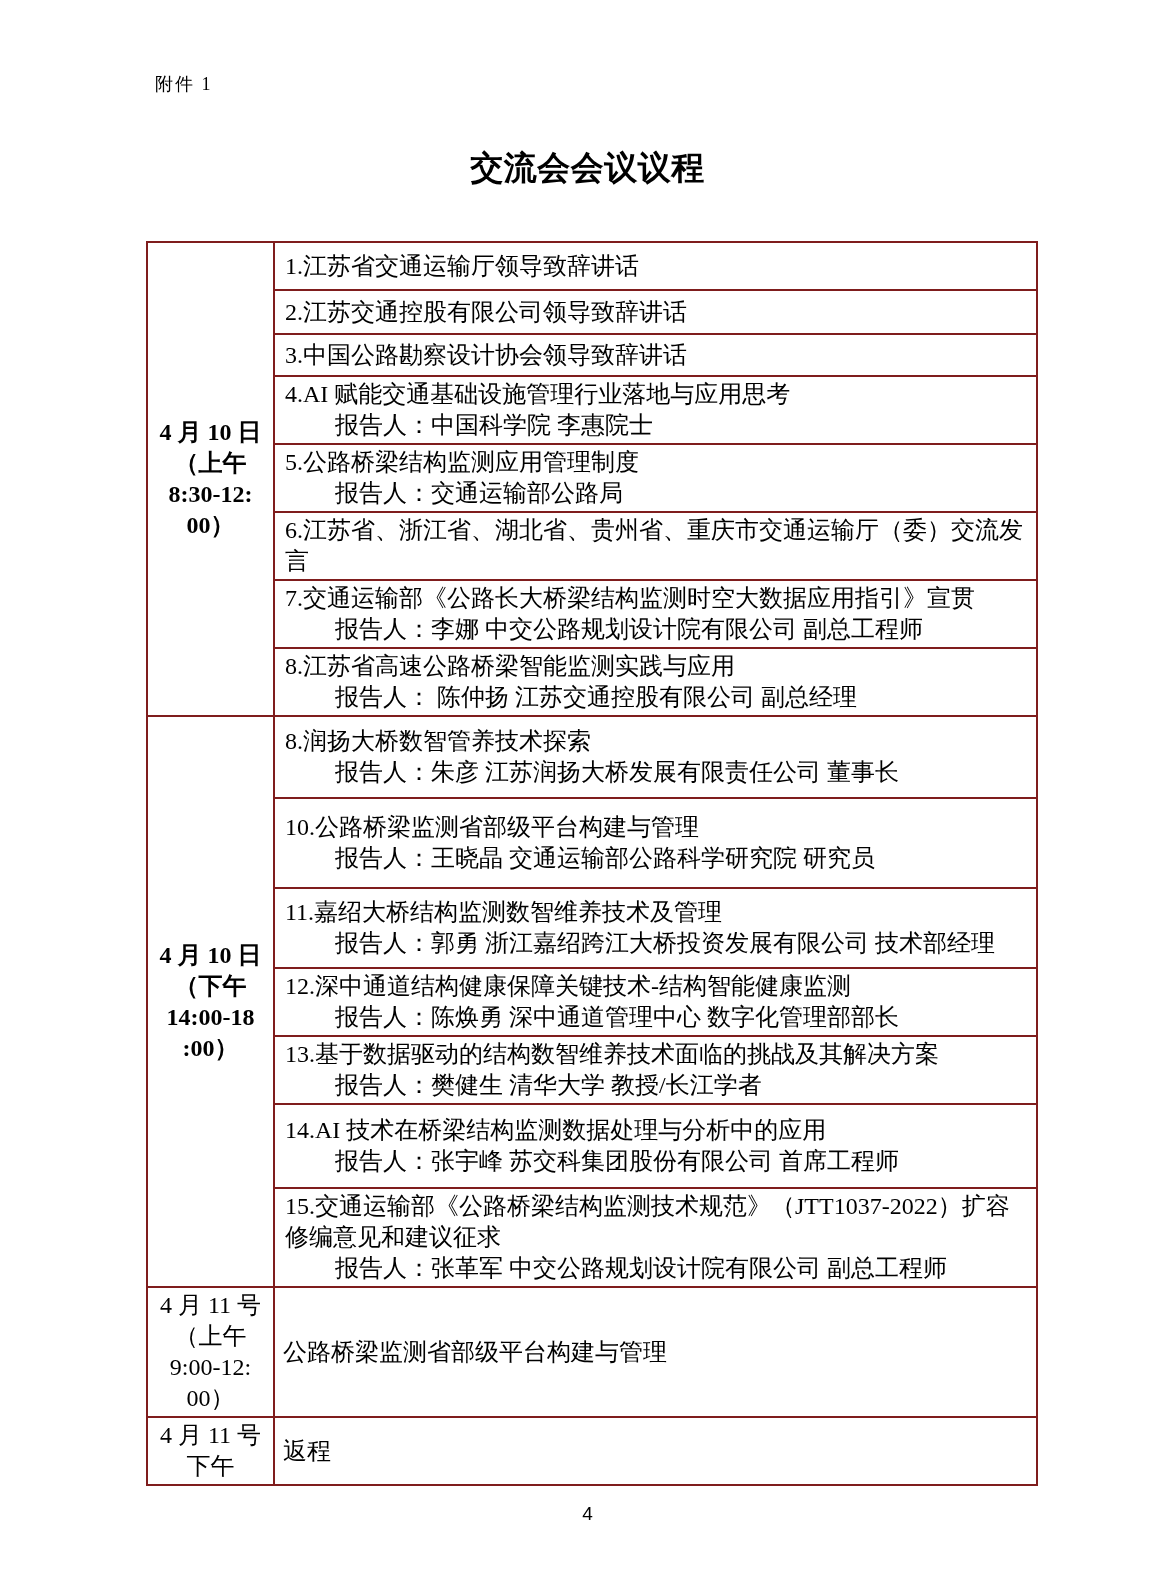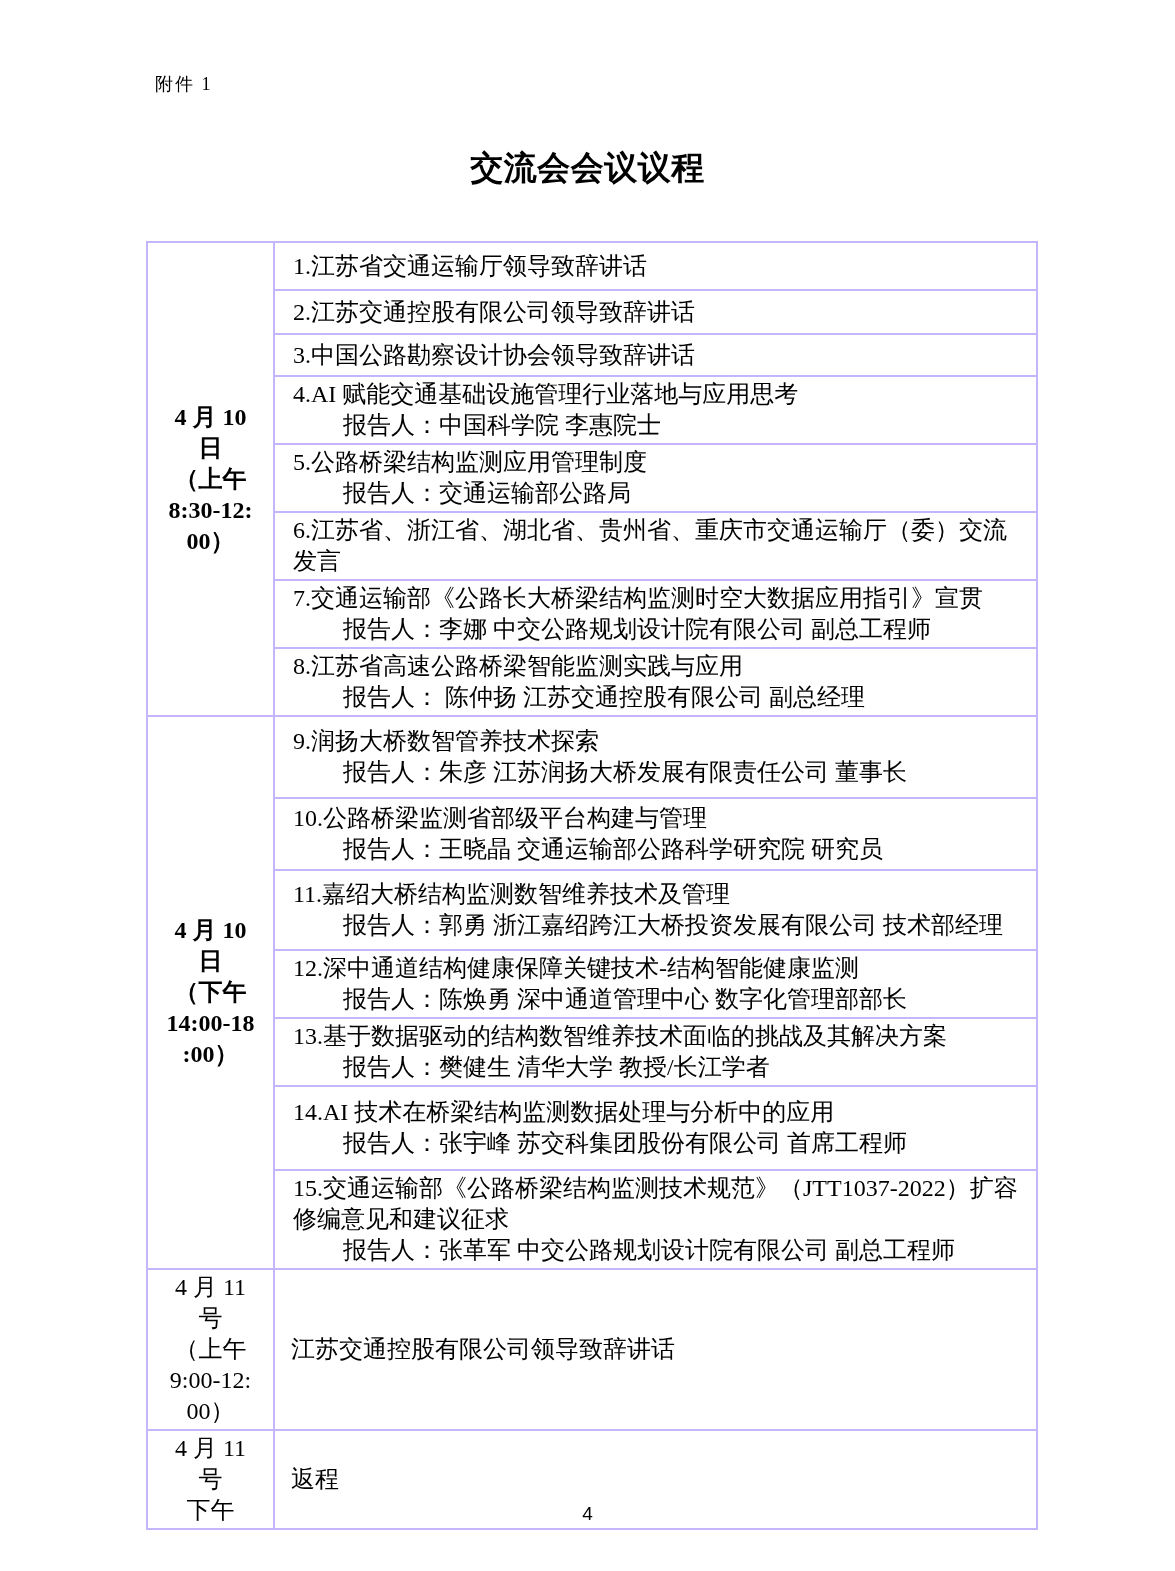--- a/index.html
+++ b/index.html
@@ -15,25 +15,25 @@
   .doc-title{
     position:absolute;top:141px;left:0;width:100%;
     text-align:center;font-weight:bold;font-size:33px;
     line-height:54px;letter-spacing:0.5px;
   }
   table.agenda{
     position:absolute;left:146px;top:241px;width:892px;
     border-collapse:collapse;table-layout:fixed;
   }
   table.agenda td{
-    border:2px solid #c4b5fd;
+    border:2px solid #7f1d1d;
     vertical-align:middle;
     font-size:24px;
     line-height:31px;
-    padding:2px 16px;
+    padding:2px 8px;
     overflow:hidden;
   }
   td.time-cell{
     width:127px;text-align:center;
     white-space:pre-line;
     padding:2px 4px;
   }
   td.time-lg{line-height:45px;font-weight:bold;}
   td.time-sm{line-height:33px;}
   .item-title{padding-left:2px;}
@@ -109,25 +109,25 @@
         <div class="item-speaker">报告人： 陈仲扬 江苏交通控股有限公司 副总经理</div>
       </td>
     </tr>
 
     <tr style="height:82px">
       <td class="time-cell time-lg" rowspan="7">4 月 10 日
 （下午
 14:00-18
 :00）</td>
       <td>
-        <div class="item-title">9.润扬大桥数智管养技术探索</div>
+        <div class="item-title">8.润扬大桥数智管养技术探索</div>
         <div class="item-speaker">报告人：朱彦 江苏润扬大桥发展有限责任公司 董事长</div>
       </td>
     </tr>
-    <tr style="height:72px">
+    <tr style="height:90px">
       <td>
         <div class="item-title">10.公路桥梁监测省部级平台构建与管理</div>
         <div class="item-speaker">报告人：王晓晶 交通运输部公路科学研究院 研究员</div>
       </td>
     </tr>
     <tr style="height:80px">
       <td>
         <div class="item-title">11.嘉绍大桥结构监测数智维养技术及管理</div>
         <div class="item-speaker">报告人：郭勇 浙江嘉绍跨江大桥投资发展有限公司 技术部经理</div>
       </td>
@@ -155,21 +155,21 @@
         <div class="item-title">15.交通运输部《公路桥梁结构监测技术规范》（JTT1037-2022）扩容修编意见和建议征求</div>
         <div class="item-speaker">报告人：张革军 中交公路规划设计院有限公司 副总工程师</div>
       </td>
     </tr>
 
     <tr style="height:127px">
       <td class="time-cell time-sm">4 月 11 号
 （上午
 9:00-12:
 00）</td>
-      <td class="activity-cell">江苏交通控股有限公司领导致辞讲话</td>
+      <td class="activity-cell">公路桥梁监测省部级平台构建与管理</td>
     </tr>
 
     <tr style="height:62px">
       <td class="time-cell time-sm">4 月 11 号
 下午</td>
       <td class="activity-cell">返程</td>
     </tr>
   </tbody>
 </table>
 

